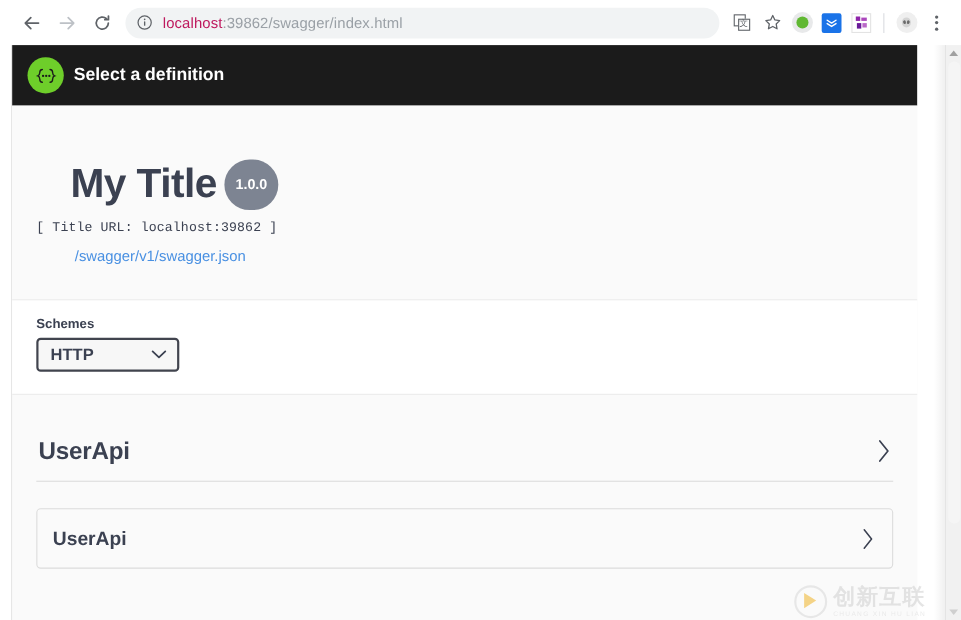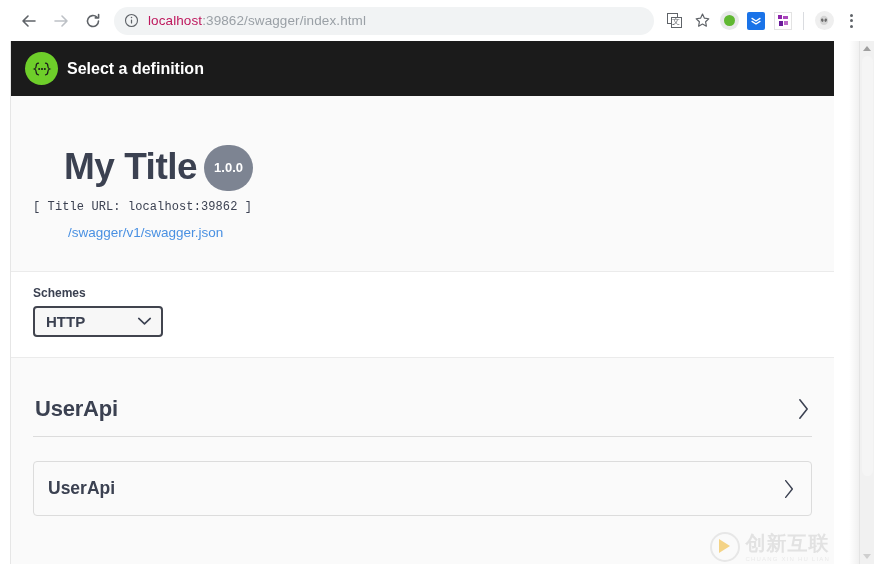--- a/index.html
+++ b/index.html
@@ -277,21 +277,21 @@
   .models-title {
     font-size: 17.5px;
     font-weight: 700;
     color: #3b4151;
   }
   .chev { flex: 0 0 auto; display: flex; align-items: center; }
 
   
   .watermark {
     position: absolute;
-    right: 44px;
+    right: 32px;
     bottom: 2px;
     display: flex;
     align-items: flex-end;
     opacity: 0.55;
     pointer-events: none;
   }
   .wm-mark {
     width: 30px; height: 30px; border-radius: 50%;
     border: 2.5px solid #d8d8d8;
     position: relative; margin-right: 5px;

